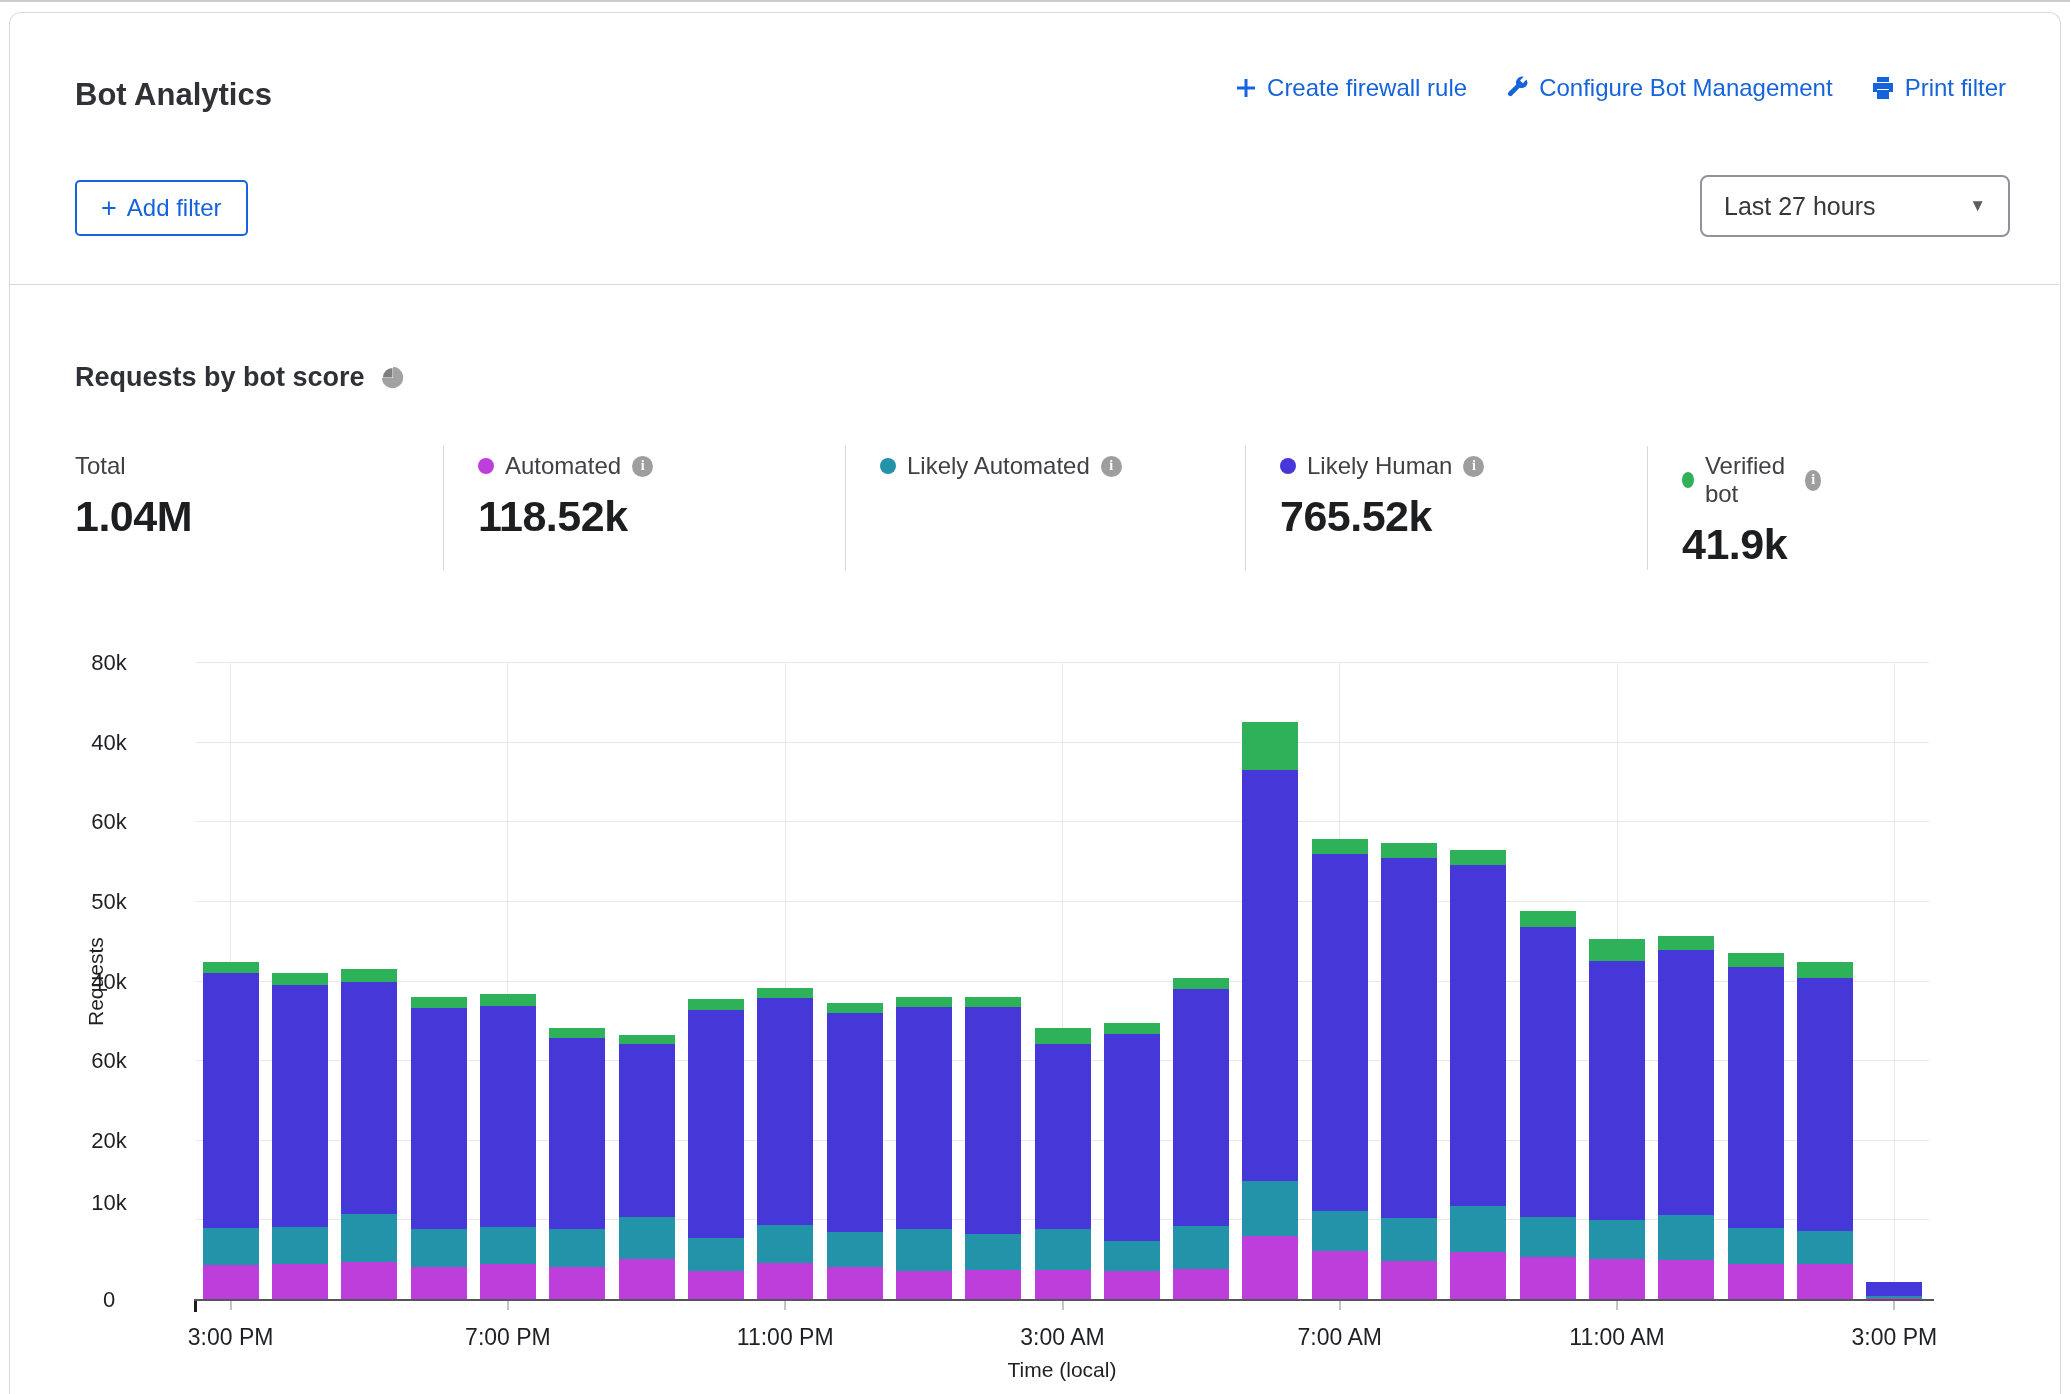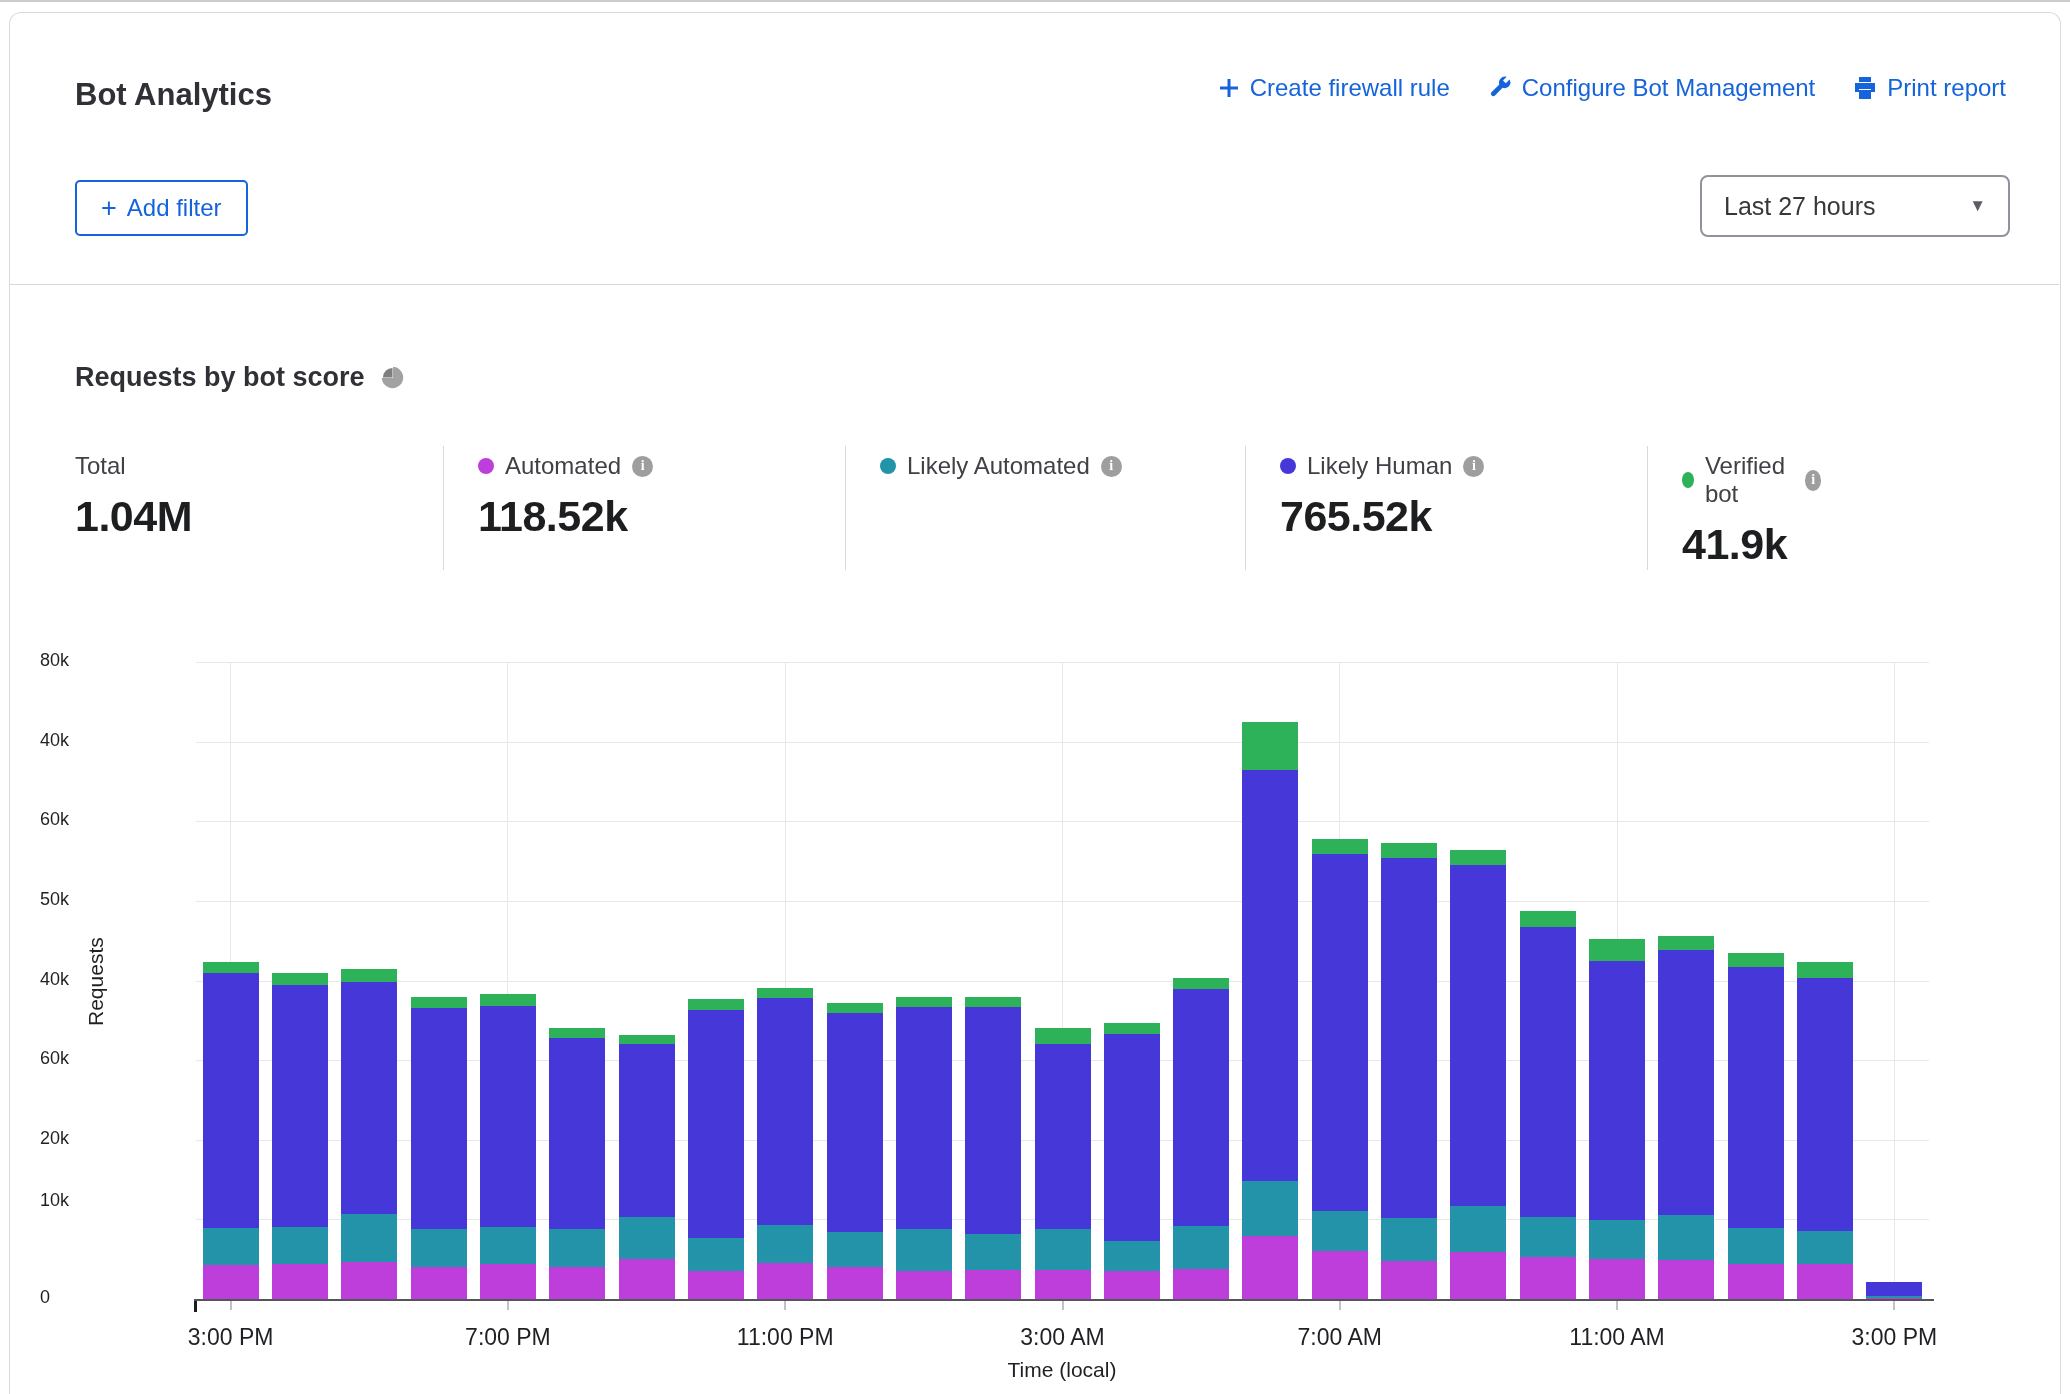--- a/index.html
+++ b/index.html
@@ -23,21 +23,21 @@
   .info-icon{width:21px;height:21px;border-radius:50%;background:#9e9e9e;color:#fff;font-size:14px;font-weight:700;display:inline-flex;align-items:center;justify-content:center;font-family:"Liberation Serif",serif;}
   .stat-value{margin-top:12px;font-size:43px;font-weight:700;color:#1d1e20;letter-spacing:-0.5px;}
   .stat-divider{position:absolute;top:-6px;width:1px;height:124px;background:#d9d9d9;}
   .chart-area{position:absolute;left:0;top:640px;width:2070px;height:754px;}
   .plot{position:absolute;left:196px;top:23px;width:1733px;height:637px;}
   .hgrid{position:absolute;left:0;width:100%;height:1px;background:#e8e8e8;}
   .vgrid{position:absolute;top:0;width:1px;height:637px;background:#e8e8e8;}
   .baseline{position:absolute;left:194px;top:659px;width:1740px;height:2px;background:#53555a;}
   .zero-tick{position:absolute;left:194px;top:661px;width:3px;height:11px;background:#1c1c1c;}
   .xtick{position:absolute;top:661px;width:2px;height:9px;background:#c3c3c3;}
-  .ylab{position:absolute;left:40px;width:138px;text-align:left;font-size:18px;color:#1f2023;}
+  .ylab{position:absolute;left:40px;width:138px;text-align:center;font-size:22px;color:#1f2023;}
   .xlab{position:absolute;top:684px;width:200px;text-align:center;font-size:23px;color:#1f2023;}
   .y-axis-title{position:absolute;left:84px;top:230px;height:224px;writing-mode:vertical-rl;transform:rotate(180deg);display:flex;align-items:center;justify-content:center;font-size:21px;color:#1f2023;}
   .x-axis-title{position:absolute;left:862px;top:718px;width:400px;text-align:center;font-size:21px;color:#1f2023;}
   .bar{position:absolute;bottom:0;display:flex;flex-direction:column;}
   .seg{width:100%;}
 </style>
 </head>
 <body>
 
 <div class="top-rule"></div>
@@ -55,21 +55,21 @@
   <a class="action-link">
     <svg width="24" height="24" viewBox="0 0 24 24">
         <path fill="#1564db" d="M22.6 6.1a6 6 0 0 1-8 5.7L7 19.4a2.3 2.3 0 1 1-3.3-3.3l7.6-7.6a6 6 0 0 1 7.4-7.7l-3.7 3.7 2.8 2.8 3.7-3.7c.4 .8 .7 1.6 .7 2.5z"></path>
       </svg>
     <span>Configure Bot Management</span>
   </a>
   <a class="action-link">
     <svg width="24" height="24" viewBox="0 0 24 24">
         <path fill="#1564db" d="M6 1h12v5H6zM2 7h20v9h-4v-3H6v3H2zm16 3h2v2h-2zM6 14h12v9H6zm2 3h8v1.6H8zm0 3h8v1.6H8z"></path>
       </svg>
-    <span>Print report</span>
+    <span>Print filter</span>
   </a>
 </div>
 
 <button class="add-filter-btn">
   <span class="plus">+</span>
   <span>Add filter</span>
 </button>
 
 <div class="time-select">
   <span>Last 27 hours</span>

